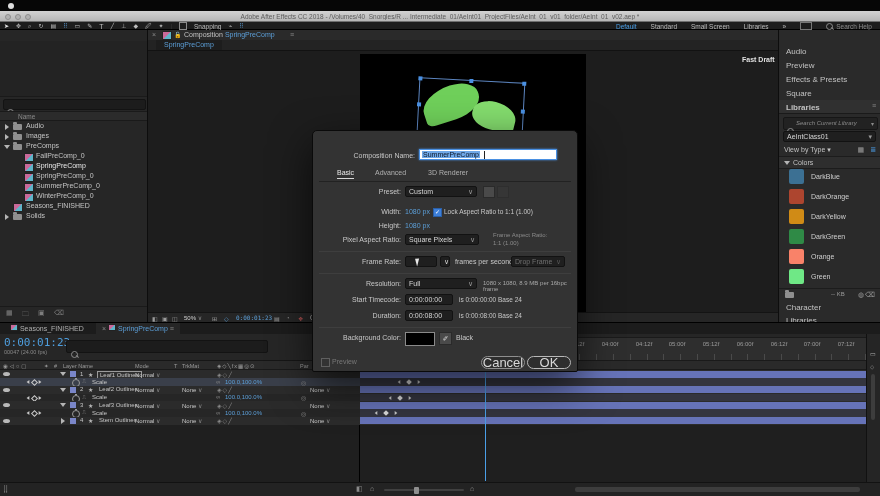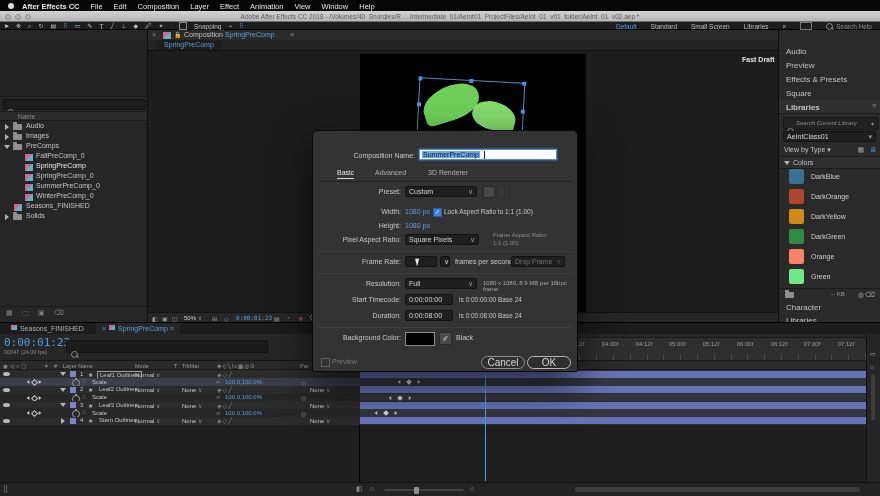--- a/index.html
+++ b/index.html
@@ -5,21 +5,21 @@
   html,body{margin:0;padding:0;width:880px;height:496px;overflow:hidden;background:#161616;
     font-family:"Liberation Sans",sans-serif;-webkit-font-smoothing:antialiased;}
   .p{position:absolute;}
   .txt{color:#c8c8c8;}
   .muted{color:#8a8a8a;}
   .blue{color:#5c9fd8;}
   .ddl{background:#1f1f1f;border:1px solid #121212;border-radius:2px;color:#d6d6d6;
     font-size:7px;line-height:10px;padding:0 3px;box-sizing:border-box;}
   .ddl .v{position:absolute;right:3px;color:#999;}
   .pill{border:1px solid #8f8f8f;border-radius:8px;background:#2e2e2e;color:#d8d8d8;
-    font-size:10px;text-align:center;line-height:11px;}
+    font-size:13px;text-align:center;line-height:11px;}
   .seclabel{font-size:8px;color:#c2c2c2;}
   .hdrrow{background:#2a2a2a;border-bottom:1px solid #1a1a1a;}
   .tick{font-size:6px;color:#9a9a9a;}
   .kf-d{width:4px;height:4px;background:#d8d8d8;transform:rotate(45deg);display:inline-block;}
   .tri-l{width:0;height:0;border-top:3px solid transparent;border-bottom:3px solid transparent;border-right:4px solid #c8c8c8;display:inline-block;}
   .tri-r{width:0;height:0;border-top:3px solid transparent;border-bottom:3px solid transparent;border-left:4px solid #c8c8c8;display:inline-block;}
   .twirl-d{width:0;height:0;border-left:3px solid transparent;border-right:3px solid transparent;border-top:4px solid #b5b5b5;display:inline-block;}
   .twirl-r{width:0;height:0;border-top:3px solid transparent;border-bottom:3px solid transparent;border-left:4px solid #b5b5b5;display:inline-block;}
   .foldico{width:9px;height:6px;background:#8f8f8f;border-radius:1px;position:relative;display:inline-block;}
   .foldico:before{content:"";position:absolute;top:-2px;left:0;width:4px;height:2px;background:#8f8f8f;border-radius:1px 1px 0 0;}
@@ -31,32 +31,20 @@
   .stopwatch{width:6px;height:6px;border:1px solid #9a9a9a;border-radius:50%;position:relative;display:inline-block;}
   .stopwatch:before{content:"";position:absolute;top:-2px;left:2px;width:2px;height:1px;background:#9a9a9a;}
   .vline{width:1px;background:#1a1a1a;}
   .dot{width:6px;height:6px;border-radius:50%;background:#b2b2b2;border:1px solid #8f8f8f;box-sizing:border-box;}
 </style>
 </head>
 <body>
 
 <div class="p" style="left:0;top:0;width:880px;height:11px;background:#060606;color:#e8e8e8;font-size:7.5px;">
   <div class="p" style="left:8px;top:3px;width:6px;height:6px;border-radius:50%;background:#ddd;"></div>
-  <div class="p" style="left:22px;top:1.5px;display:flex;gap:11px;">
-    <span style="font-weight:bold">After Effects CC</span>
-    <span>File</span>
-    <span>Edit</span>
-    <span>Composition</span>
-    <span>Layer</span>
-    <span>Effect</span>
-    <span>Animation</span>
-    <span>View</span>
-    <span>Window</span>
-    <span>Help</span>
-  </div>
 </div>
 
 <div class="p" style="left:0;top:11px;width:880px;height:11px;background:linear-gradient(#d2d2d2,#b6b6b6);border-bottom:1px solid #6f6f6f;box-sizing:border-box;">
   <div class="dot p" style="left:5px;top:2.5px;"></div>
   <div class="dot p" style="left:15px;top:2.5px;"></div>
   <div class="dot p" style="left:25px;top:2.5px;"></div>
   <div class="p" style="left:0;top:2px;width:880px;text-align:center;font-size:6.5px;color:#5b5b5b;white-space:nowrap;overflow:hidden;">Adobe After Effects CC 2018 - /Volumes/40_Snorgles/R ... Intermediate_01/AeInt01_ProjectFiles/AeInt_01_v01_folder/AeInt_01_v02.aep *</div>
 </div>
 
 <div class="p" style="left:0;top:22px;width:880px;height:8px;background:#1d1d1d;border-bottom:1px solid #000;box-sizing:border-box;color:#bdbdbd;">

